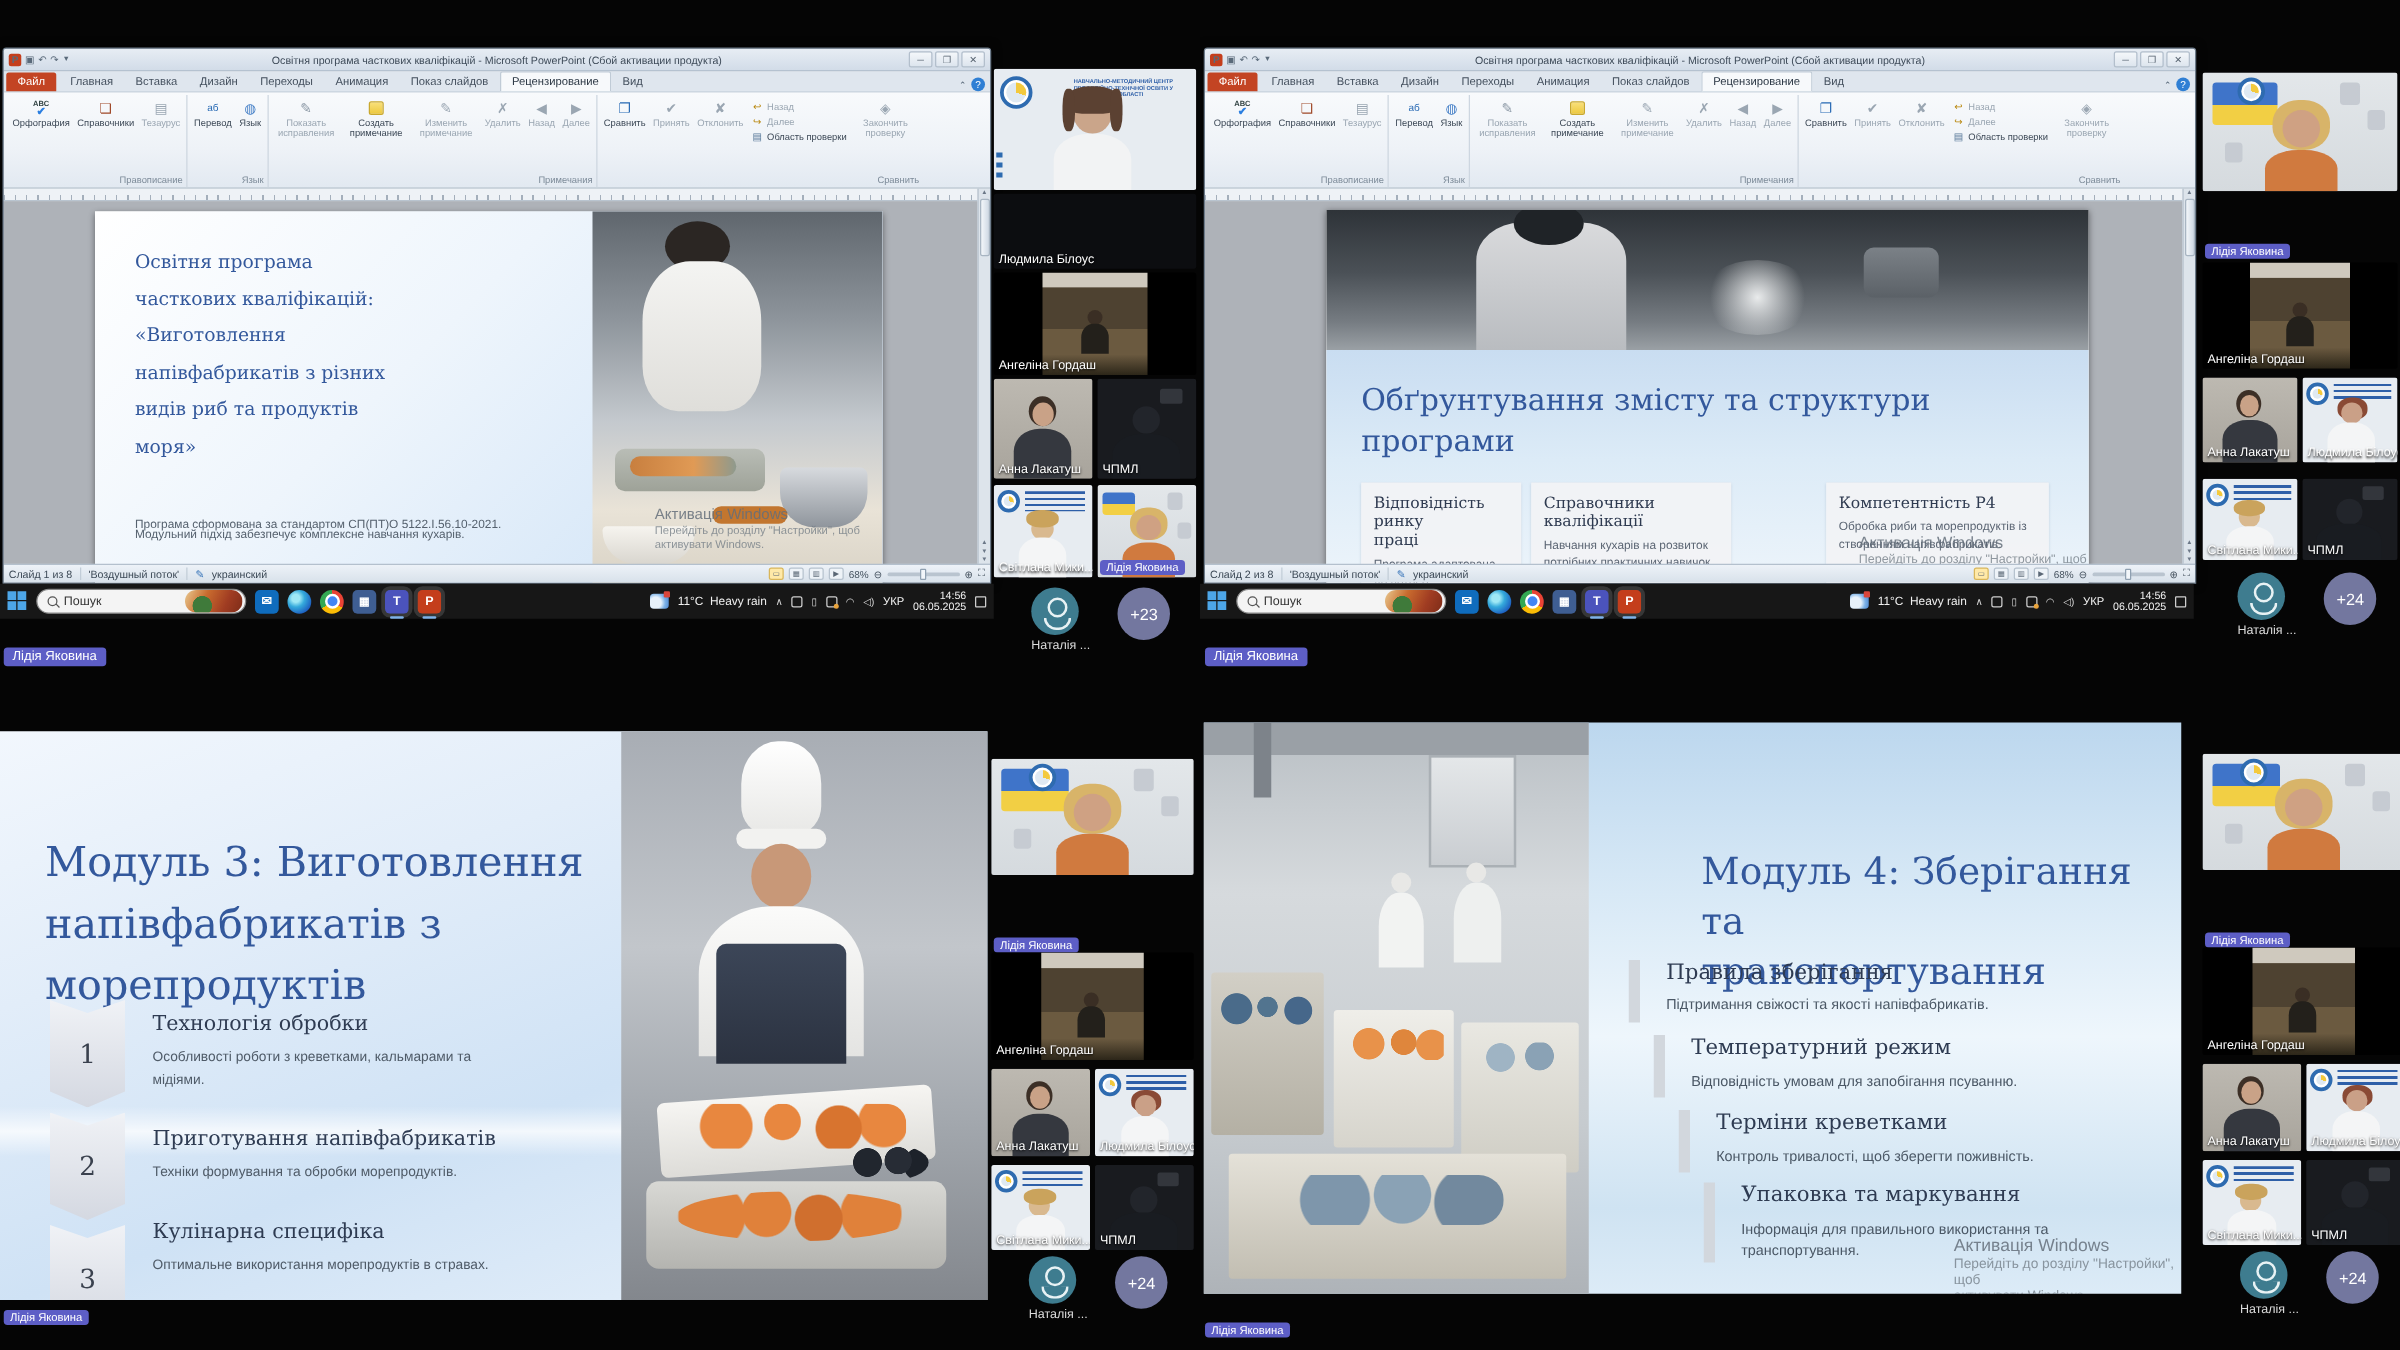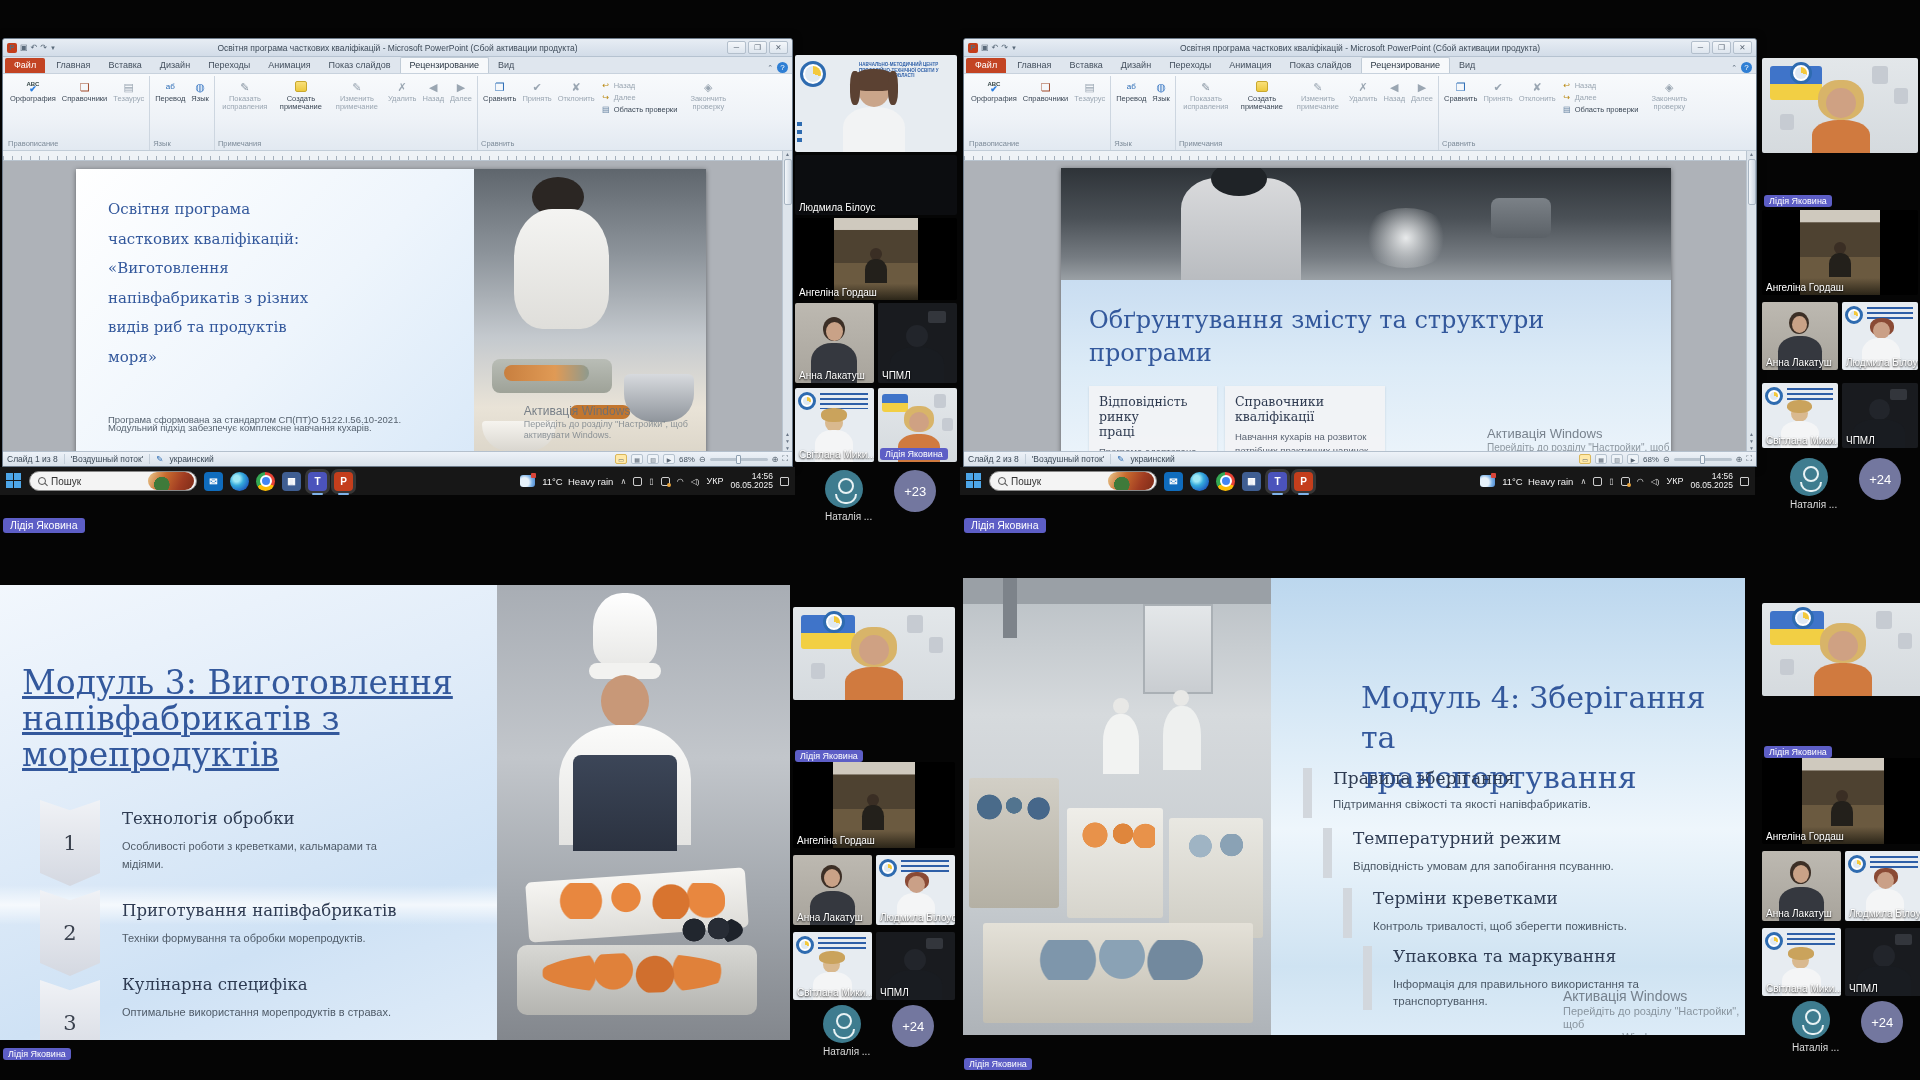--- a/index.html
+++ b/index.html
@@ -30,21 +30,21 @@
   .ribbon{position:absolute;left:0;top:35px;right:0;height:77px;
           background:linear-gradient(180deg,#f8fafc 0%,#eef2f7 60%,#e2e9f1 100%);
           border-bottom:1px solid #c2cdd8;display:flex;align-items:stretch;padding:2px 2px 0 2px;}
   .rgroup{display:flex;flex-direction:column;border-right:1px solid #cdd6e0;padding:1px 3px 0 3px;}
   .rbtns{flex:1;display:flex;align-items:flex-start;gap:2px;}
   .rb{display:flex;flex-direction:column;align-items:center;gap:1px;padding:2px 2px;border-radius:2px;
       font-size:7.5px;line-height:8px;color:#3c4856;text-align:center;max-width:54px;}
   .rb.gray{color:#9aa6b2;}
   .rsm{display:flex;flex-direction:column;gap:1px;padding-top:3px;}
   .rsm .rb{flex-direction:row;gap:3px;padding:1px 2px;max-width:none;white-space:nowrap;}
-  .glab{height:11px;font-size:7.5px;color:#7d8b99;text-align:left;}
+  .glab{height:11px;font-size:7.5px;color:#7d8b99;text-align:right;}
   .gi{width:16px;height:15px;display:flex;align-items:center;justify-content:center;font-size:11px;}
   .gi.sm{width:10px;height:9px;font-size:8px;}
   .abcic{font-size:6px;font-weight:bold;color:#344;line-height:5px;}
   .abcic em{display:block;color:#2a7ee0;font-style:normal;font-size:9px;}
   .noteic{width:12px;height:11px;background:linear-gradient(#f9e07a,#edc93f);border:1px solid #c9a82e;border-radius:2px;}
   .ruler{position:absolute;left:0;top:112px;right:10px;height:10px;background:#eef2f6;border-bottom:1px solid #b9c4cf;
          background-image:repeating-linear-gradient(90deg,#a4afbb 0 1px,transparent 1px 9px);background-size:100% 4px;
          background-position:0 bottom;background-repeat:repeat-x;}
   .work{position:absolute;left:0;top:122px;right:10px;bottom:15px;background:#aeb2b8;}
   .vscroll{position:absolute;right:0;top:112px;width:10px;bottom:15px;background:#dde4eb;border-left:1px solid #b9c4cf;
@@ -591,20 +591,25 @@
             <div class="cardh">Відповідність ринку
 праці</div>
             <div class="cardb">Програма адаптована до потреб
 сучасного ринку кухарів.</div>
           </div>
           <div class="card" style="left:164px;top:218px;width:160px;height:82px;">
             <div class="cardh">Справочники кваліфікації</div>
             <div class="cardb">Навчання кухарів на розвиток
 потрібних практичних навичок.</div>
           </div>
+          <div class="card" style="left:400px;top:218px;width:178px;height:82px;">
+            <div class="cardh">Компетентність Р4</div>
+            <div class="cardb">Обробка риби та морепродуктів із
+створенням напівфабрикатів.</div>
+          </div>
           <div class="wm" style="left:426px;top:260px;font-size:10px;line-height:12px;">
             <b style="font-size:13px;">Активація Windows</b><span>Перейдіть до розділу "Настройки", щоб</span><br><span>активувати Windows.</span>
           </div>
         </div>
       </div>
       <div class="vscroll">
           <span>▲</span>
           <div class="vthumb"></div>
           <span class="vs-b">▲<br>▼</span>
           <span>▼</span>
@@ -729,21 +734,21 @@
         </div>
         <div class="plus">+24</div>
       </div>
     </div>
   </div>
 
   <div class="cell" style="left:0;top:540px;">
 
     <div class="slide" style="left:0;top:45px;width:790px;height:455px;background:linear-gradient(160deg,#f2f7fd 0%,#e2edf9 30%,#cfe2f5 62%,#e8f1fa 100%);box-shadow:none;">
       <div class="abs" style="left:0;top:300px;width:500px;height:40px;background:linear-gradient(180deg,rgba(255,255,255,0),rgba(255,255,255,.75),rgba(255,255,255,0));"></div>
-      <div class="abs st-blue pre" style="left:22px;top:80px;font-size:33px;line-height:36px;text-decoration:underline;">Модуль 3: Виготовлення
+      <div class="abs st-blue pre" style="left:36px;top:80px;font-size:33px;line-height:49px;">Модуль 3: Виготовлення
 напівфабрикатів з
 морепродуктів</div>
       <div class="chev" style="left:40px;top:215px;height:86px;">
           <span>1</span>
         </div>
       <div class="s3h" style="left:122px;top:224px;">Технологія обробки</div>
       <div class="s3b" style="left:122px;top:252px;">Особливості роботи з креветками, кальмарами та
 мідіями.</div>
       <div class="chev" style="left:40px;top:305px;height:86px;">
           <span>2</span>

